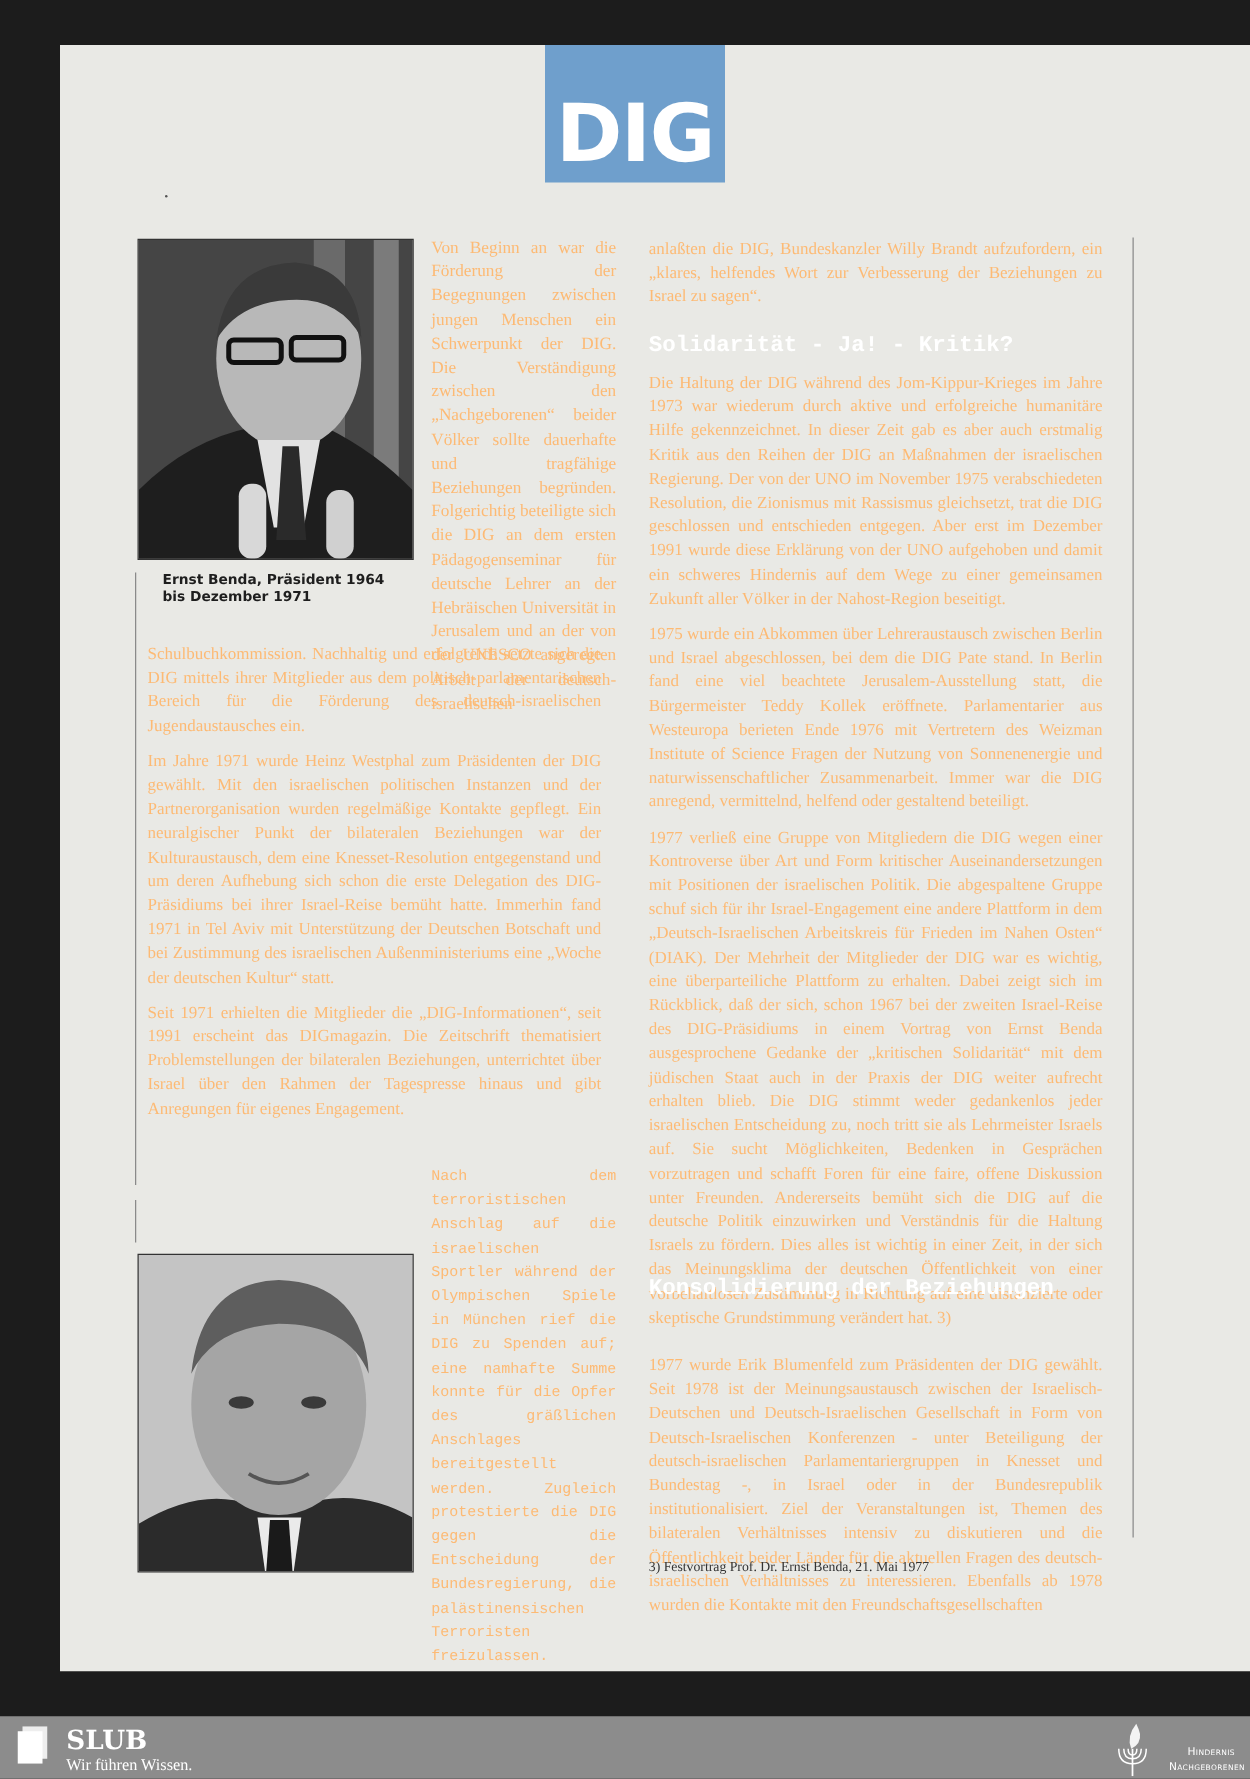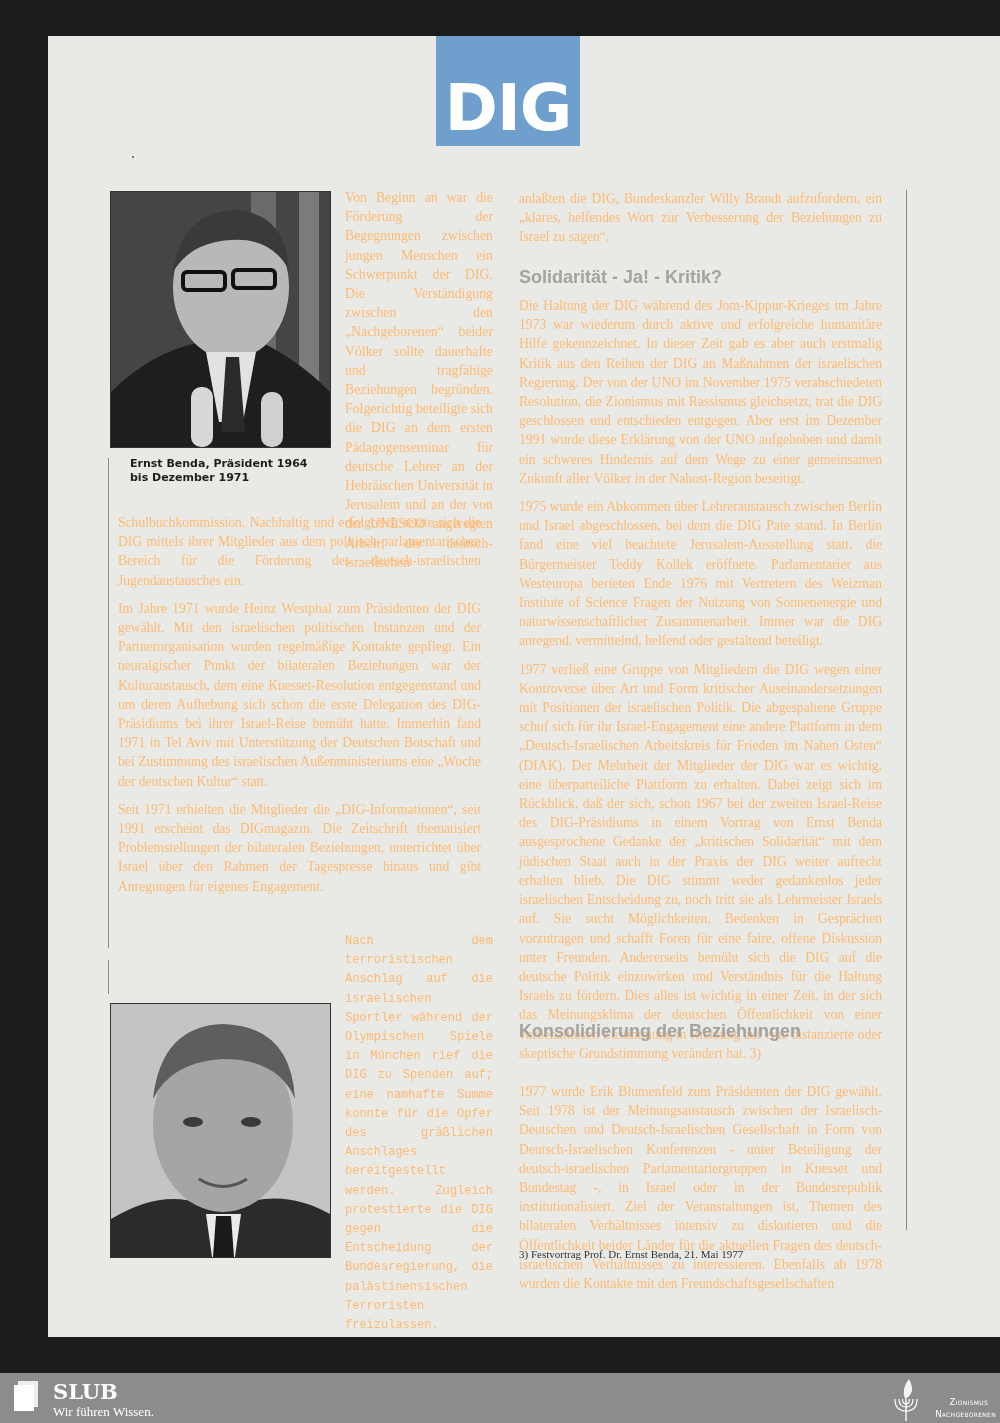--- a/index.html
+++ b/index.html
@@ -38,22 +38,22 @@
     background: linear-gradient(90deg, #3a3a3a 0%, #5a5a5a 30%, #3c3c3c 60%, #777 75%, #2e2e2e 100%); }
   .photo2 { left: 110px; top: 1003px; width: 219px; height: 253px;
     background: radial-gradient(ellipse at 50% 30%, #cfcfcf 0%, #bdbdbd 40%, #a9a9a9 100%); }
 
   .caption {
     position: absolute; font-family: "DejaVu Sans", sans-serif; font-weight: bold;
     font-size: 11px; line-height: 14px; color: #1e1e1e;
   }
 
   .heading {
-    position: absolute; font-family: Liberation Sans, sans-serif; font-weight: bold;
-    color: #a3a3a3; font-size: 18px; line-height: 22px;
+    position: absolute; font-family: Liberation Mono, monospace; font-weight: bold;
+    color: #ffffff; font-size: 18px; line-height: 22px;
   }
   .footnote { position: absolute; font-size: 11px; color: #333; }
 
   .footer {
     position: absolute; left: 0; top: 1373px; width: 1000px; height: 50px;
     background: #8c8c8c; color: #fff;
   }
   .slub-icon { position: absolute; left: 14px; top: 8px; width: 24px; height: 30px; }
   .slub-title { position: absolute; left: 53px; top: 6px; font-family: "DejaVu Serif", serif; font-weight: bold; font-size: 21px; }
   .slub-sub { position: absolute; left: 53px; top: 31px; font-family: Liberation Serif, serif; font-size: 13px; }
@@ -159,16 +159,16 @@
   <div class="slub-sub">Wir führen Wissen.</div>
 
   <svg class="lsc-icon" viewBox="0 0 26 44">
     <path d="M16 2 Q8 12 12 22 Q20 18 19 10 Q18 6 16 2 Z" fill="#ffffff" opacity="0.9"></path>
     <path d="M13 22 L13 44" stroke="#fff" stroke-width="1.4"></path>
     <path d="M2 22 Q2 34 13 34 Q24 34 24 22" stroke="#fff" stroke-width="1.2" fill="none"></path>
     <path d="M6 22 Q6 30 13 30 Q20 30 20 22" stroke="#fff" stroke-width="1.2" fill="none"></path>
     <path d="M9.5 22 Q9.5 27 13 27 Q16.5 27 16.5 22" stroke="#fff" stroke-width="1.2" fill="none"></path>
   </svg>
   <div class="lsc-text">
-    <div style="font-variant: small-caps;">Zionismus</div>
+    <div style="font-variant: small-caps;">Hindernis</div>
     <div style="font-variant: small-caps;">Nachgeborenen</div>
   </div>
 </div>
 
 </body></html>

